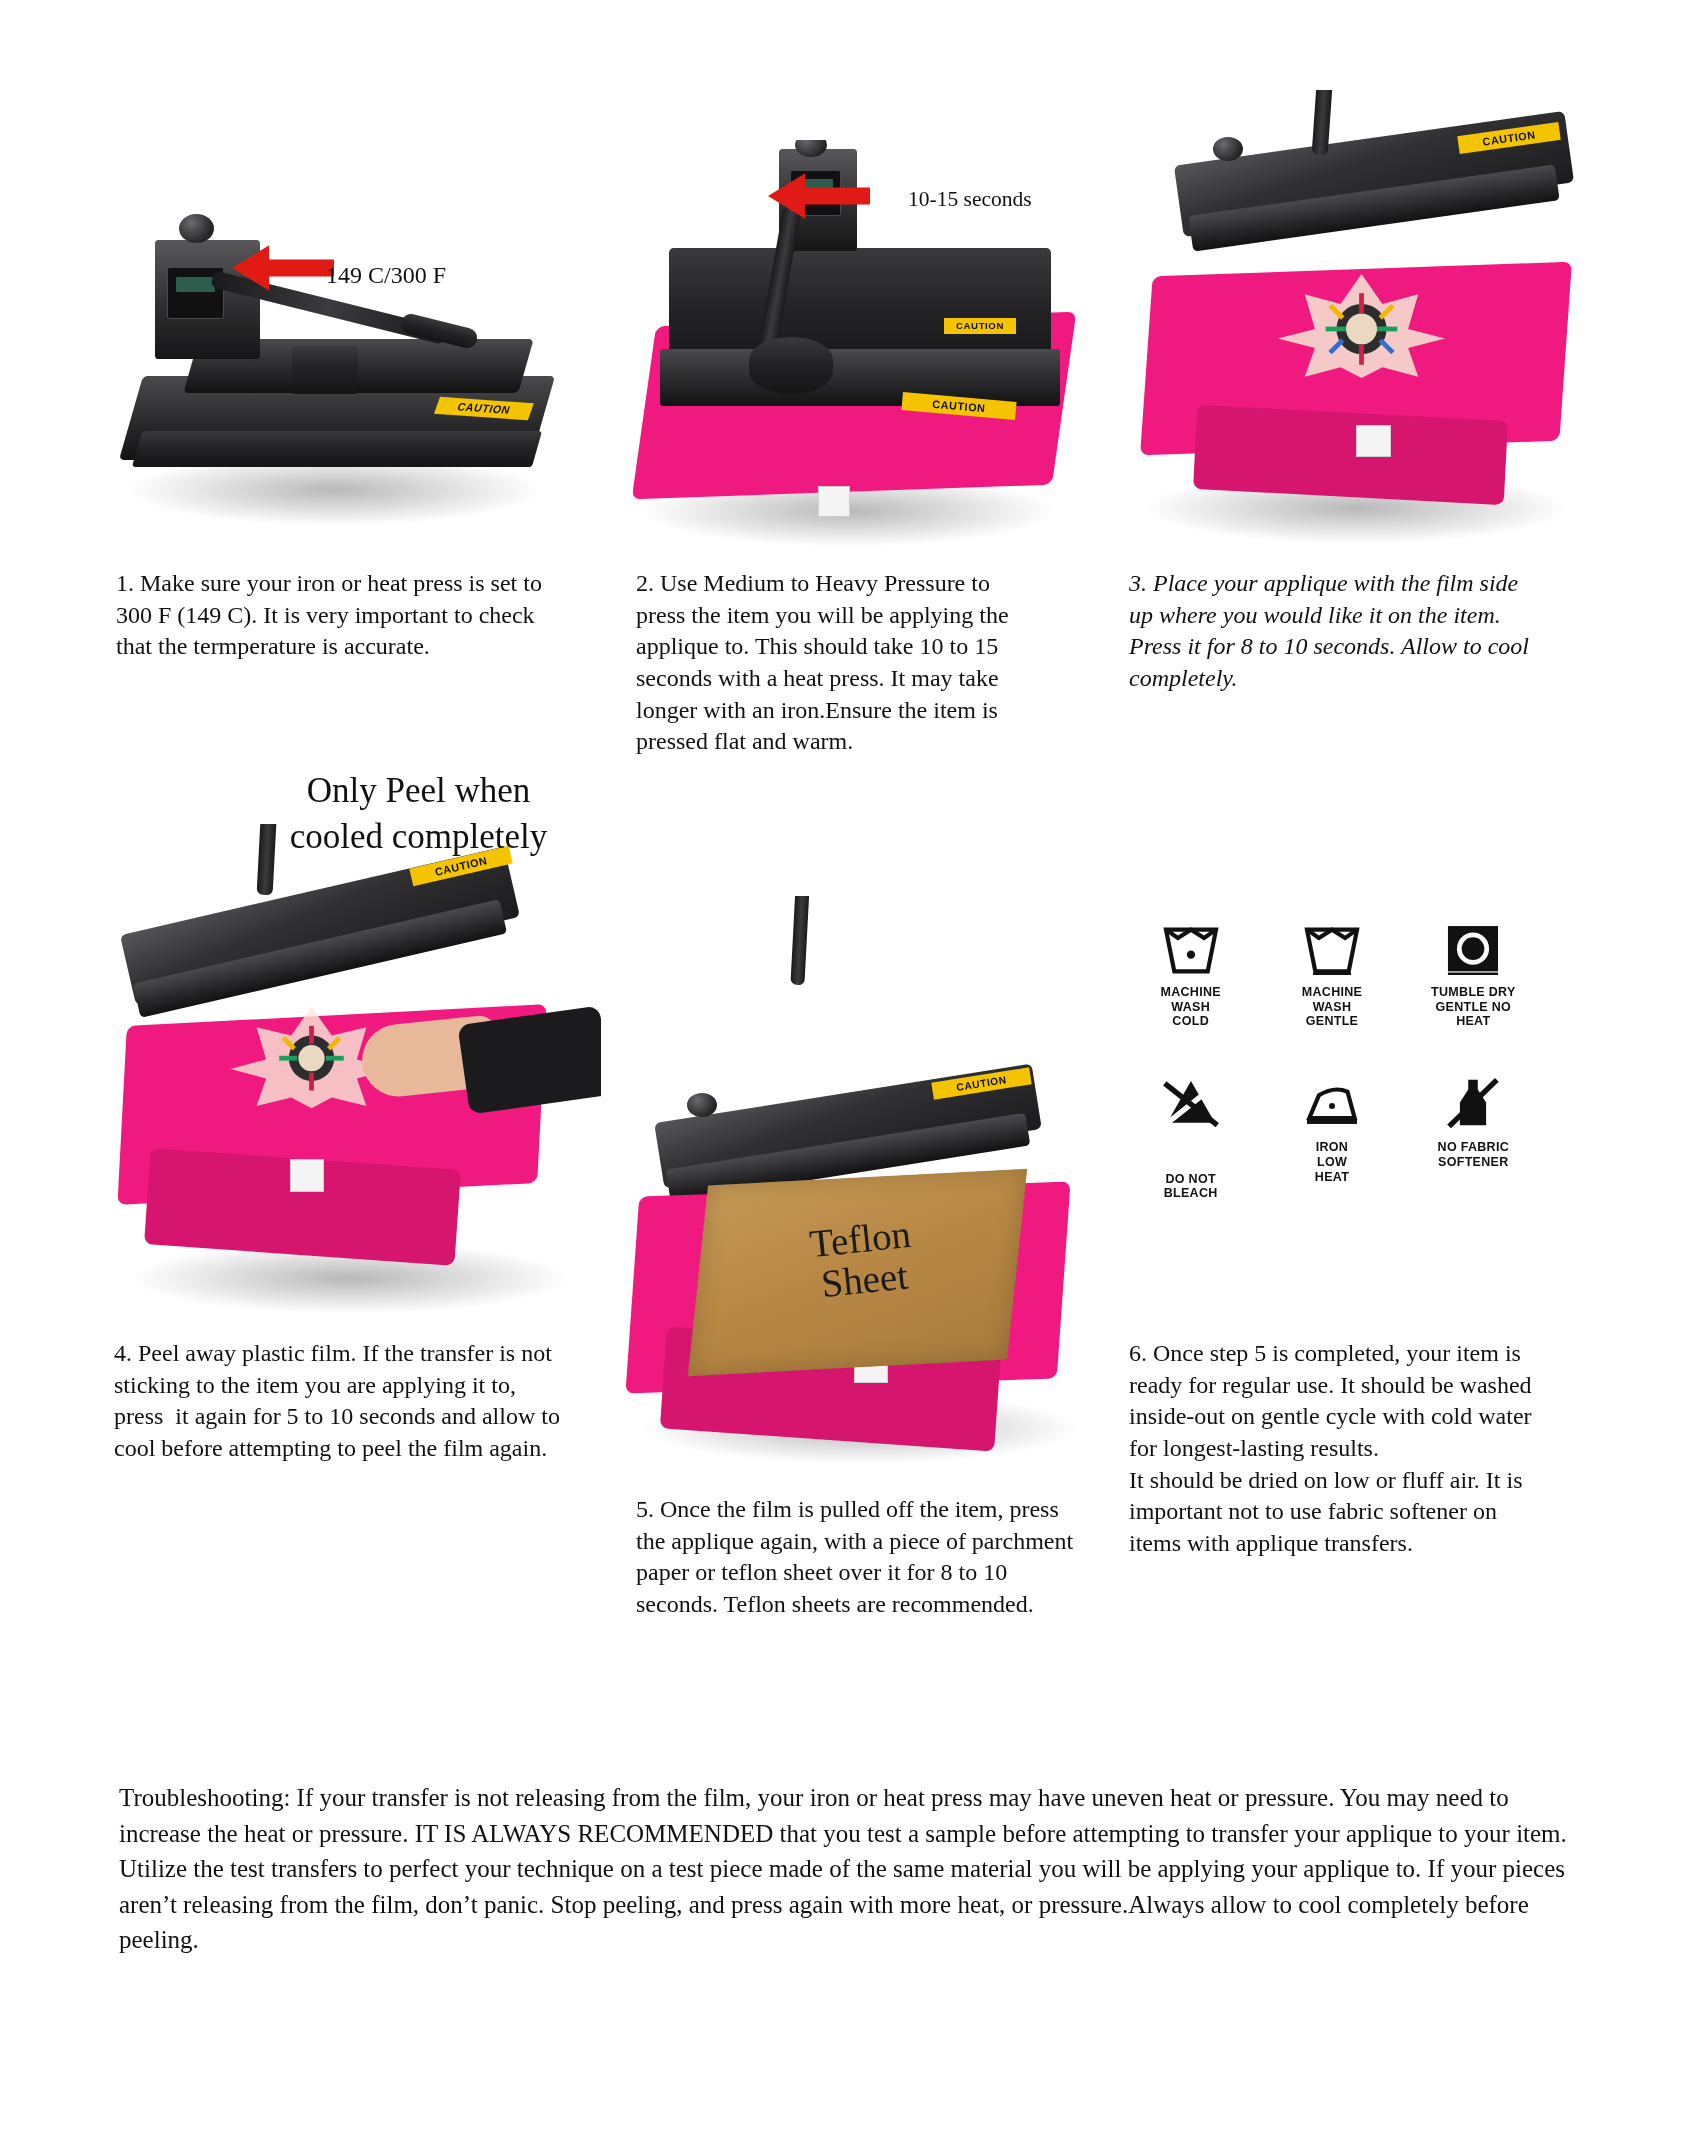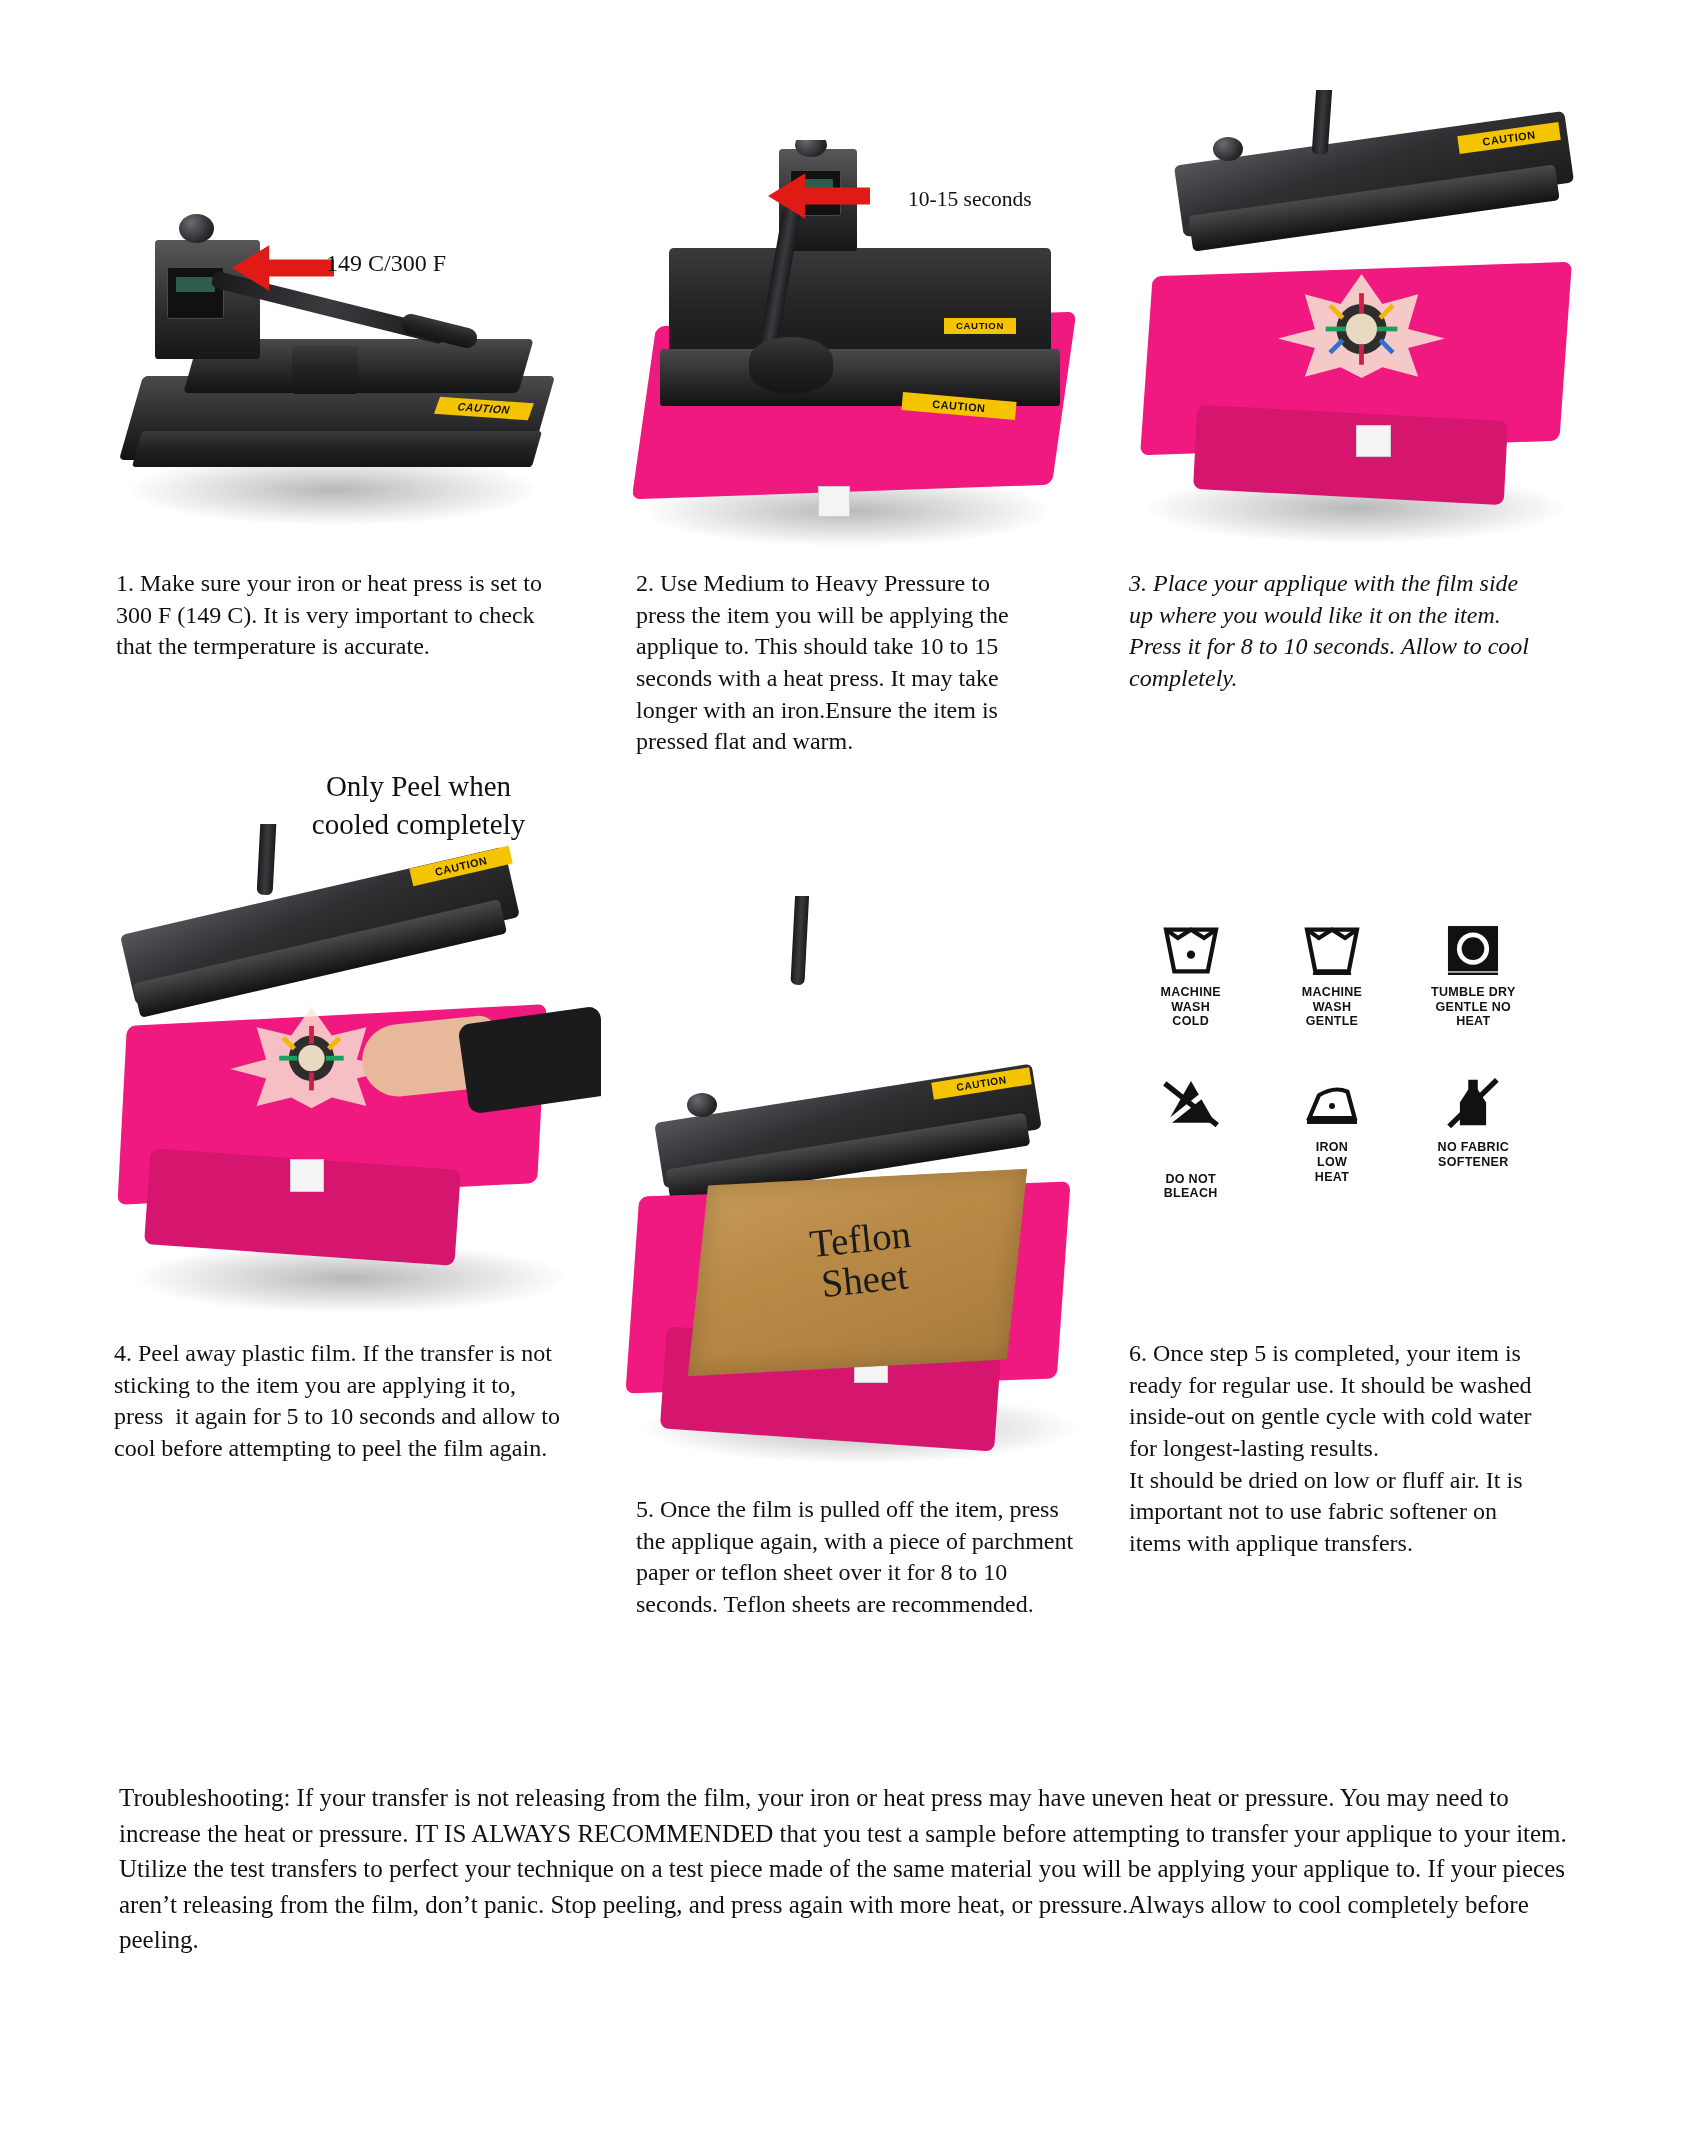--- a/index.html
+++ b/index.html
@@ -32,21 +32,21 @@
     white-space: pre-wrap;
   }
   .annot {
     position: absolute;
     font-family: "Liberation Serif", serif;
     font-size: 24px;
     line-height: 1.3;
     color: #111;
   }
   .annot.big {
-    font-size: 29px;
+    font-size: 35px;
     text-align: center;
   }
 
   
   .photo {
     position: absolute;
     overflow: hidden;
   }
 
   
@@ -210,21 +210,21 @@
     <div class="knob" style="left:60px; top:16.7px; width:35px; height:29px;"></div>
     <div class="handle-bar" style="left:90px; top:102px; width:239px; height:16.7px; transform:rotate(14deg);"></div>
     <div class="press-base" style="left:281px; top:124px; width:78px; height:20.3px; border-radius:10.8px; transform:rotate(14deg);"></div>
     <div class="press-base" style="left:173px; top:149px; width:66px; height:48px;"></div>
     <div class="caution" style="left:317px; top:203px; width:96px; height:16.7px; font-size:10.8px; transform:skewX(-16deg) rotate(4deg);">CAUTION</div>
   </div>
 
   <svg class="arrow" style="left:232px; top:244px;" width="102" height="48" viewBox="0 0 170 80">
     <polygon points="0,40 62,2 62,26 170,26 170,54 62,54 62,78" fill="#e01b16"></polygon>
   </svg>
-  <div class="annot" style="left:326px; top:248px;">149 C/300 F</div>
+  <div class="annot" style="left:326px; top:260px;">149 C/300 F</div>
 
   <div class="photo" style="left:633px; top:140px; width:454px; height:406px;">
     <div class="press-shadow" style="left:6px; top:335px; width:418px; height:72px;"></div>
 
     <div class="shirt" style="left:12px; top:179px; width:418px; height:173px; transform:skewX(-10deg) rotate(-2deg);"></div>
     <div class="tag" style="left:185px; top:346px; width:30px; height:29px;"></div>
 
     <div class="press-base" style="left:36px; top:108px; width:382px; height:137px; border-radius:4.8px;"></div>
     <div class="press-plate" style="left:27px; top:209px; width:400px; height:57px; border-radius:3.6px;"></div>
     <div class="press-base light" style="left:146px; top:9px; width:78px; height:102px;"></div>

